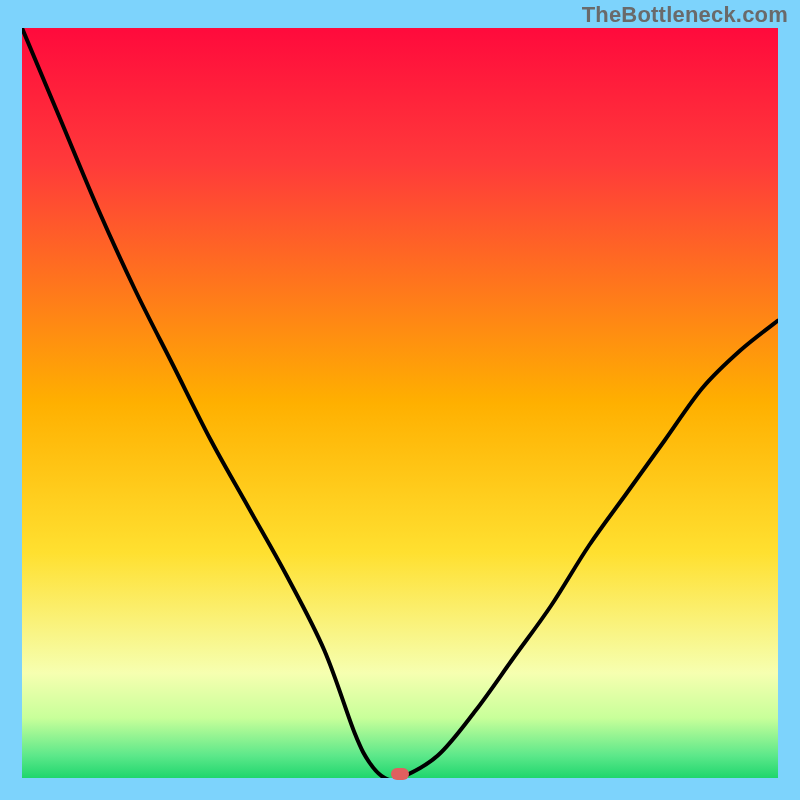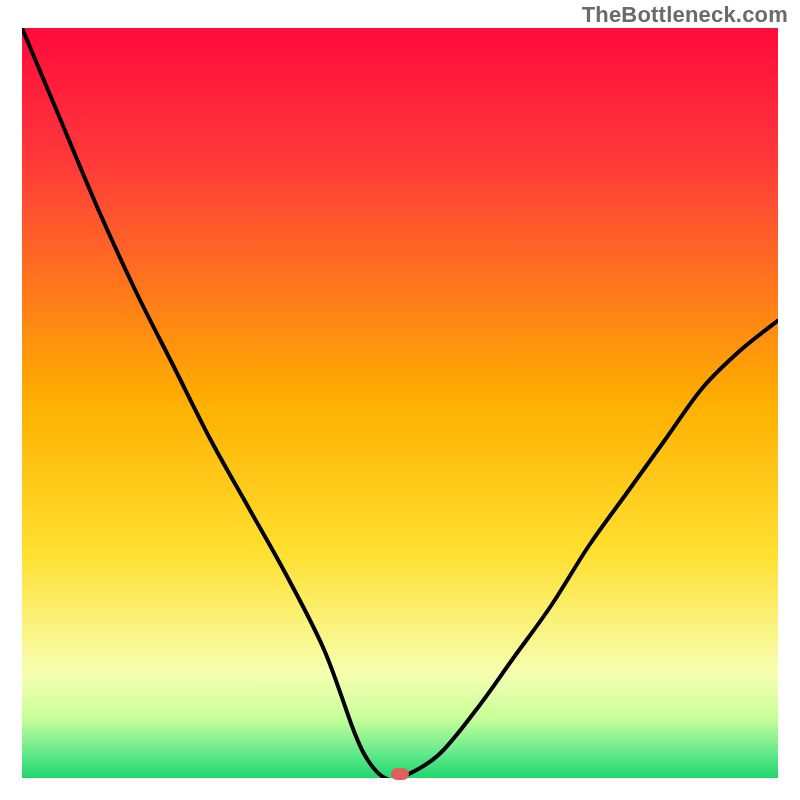--- a/index.html
+++ b/index.html
@@ -8,21 +8,21 @@
     width: 800px;
     height: 800px;
     background: #000;
     overflow: hidden;
     font-family: Arial, Helvetica, sans-serif;
   }
   .frame {
     position: relative;
     width: 800px;
     height: 800px;
-    background: #ffffff;
+    background: #7dd3fc;
   }
   .watermark {
     position: absolute;
     top: 2px;
     right: 12px;
     color: #6a6a6a;
     font-size: 22px;
     font-weight: 600;
     letter-spacing: 0.2px;
     z-index: 3;

